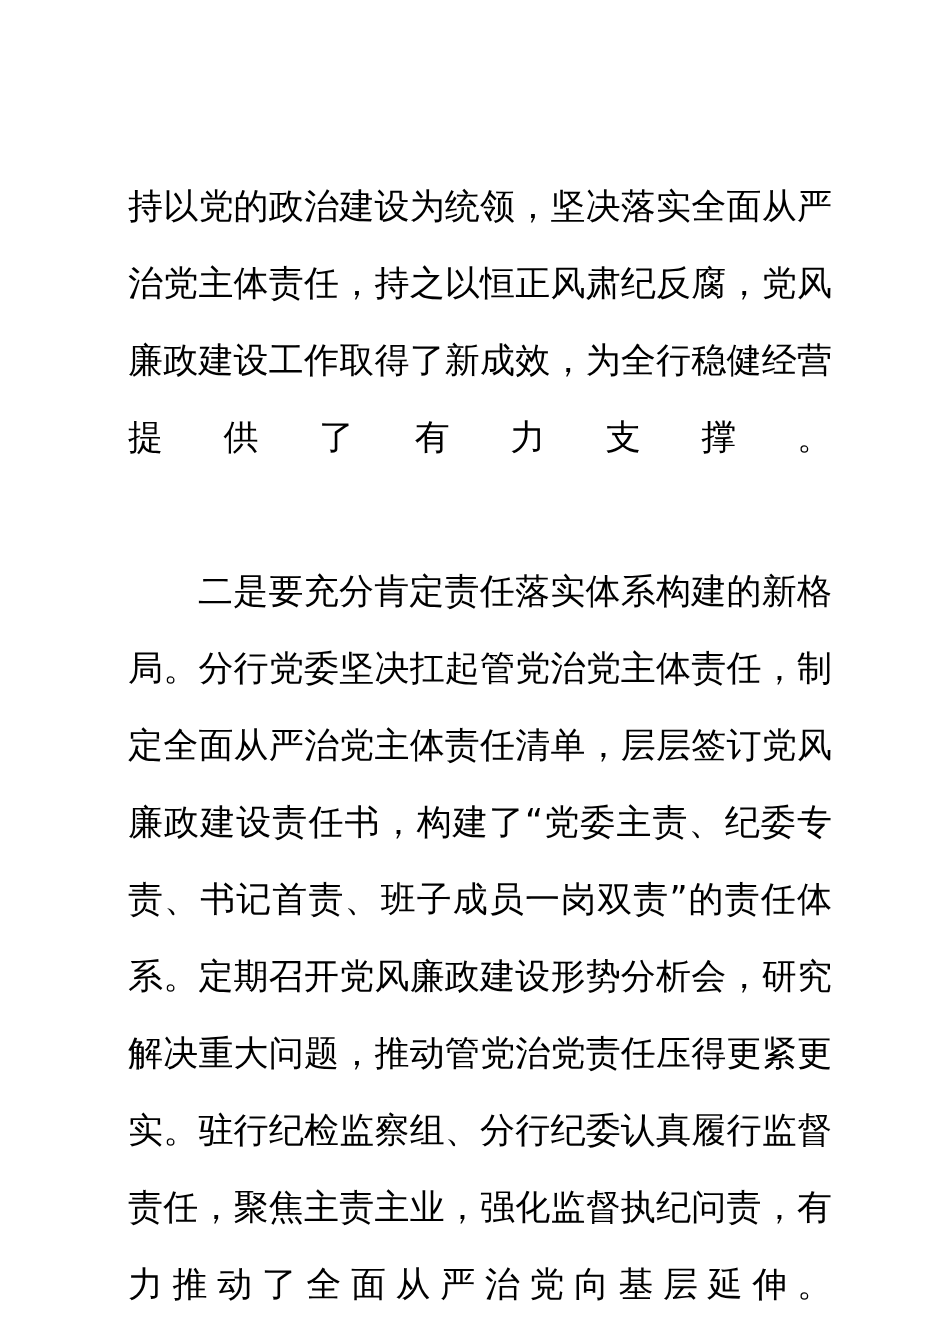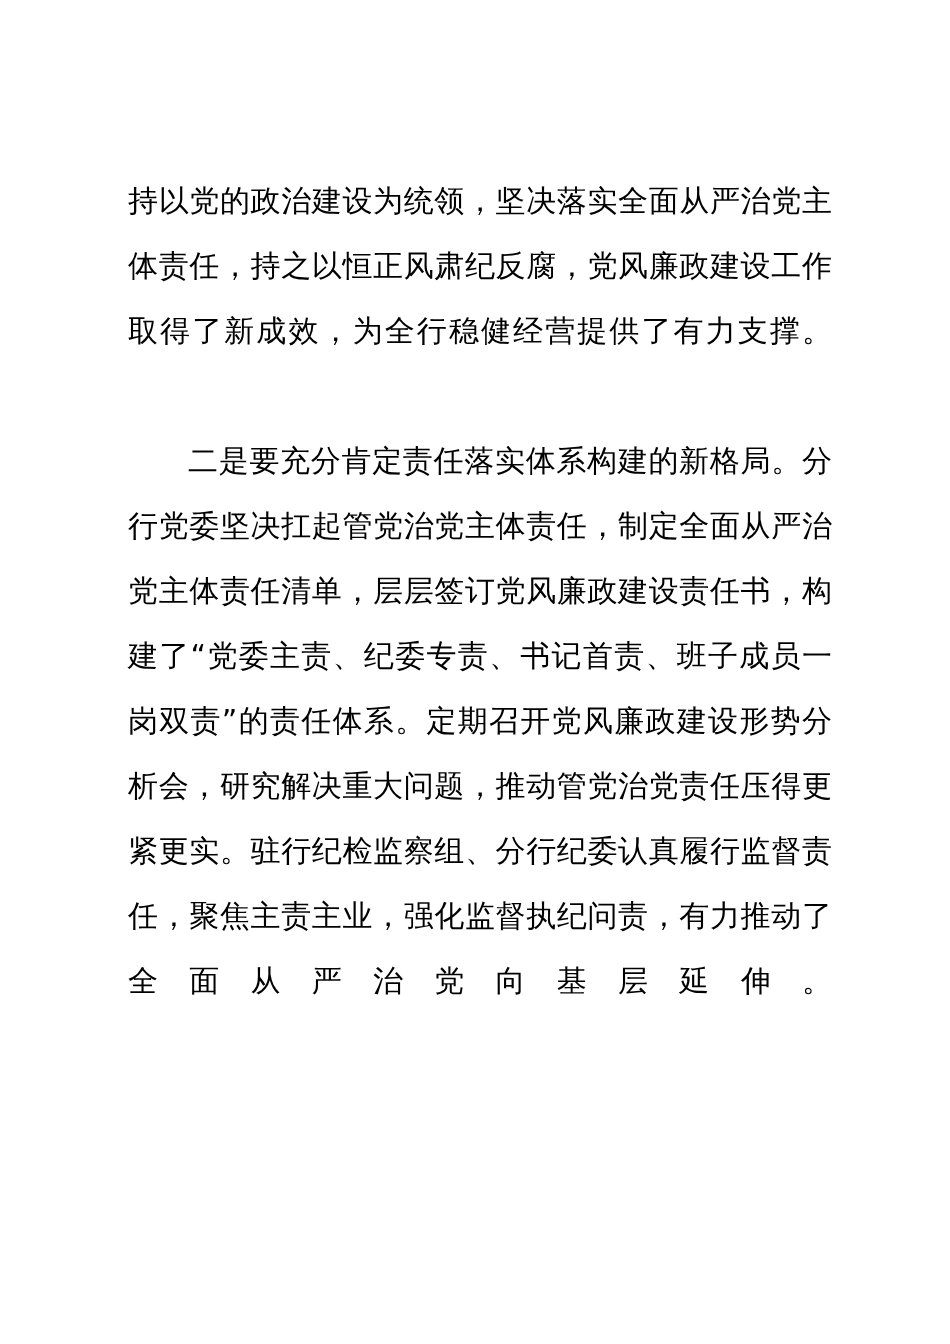--- a/index.html
+++ b/index.html
@@ -28,22 +28,22 @@
     position: absolute;
     left: 128px;
     top: 168px;
     width: 704px;
   }
 
   .para {
     margin: 0;
     padding: 0;
     color: #000000;
-    font-size: 30px;
-    line-height: 65px;
+    font-size: 35px;
+    line-height: 77px;
     letter-spacing: 0.1px;
     text-align: justify;
     text-justify: inter-character;
     font-weight: 400;
     white-space: pre-wrap;
   }
 
   .para.indent {
     text-indent: 2em;
   }

